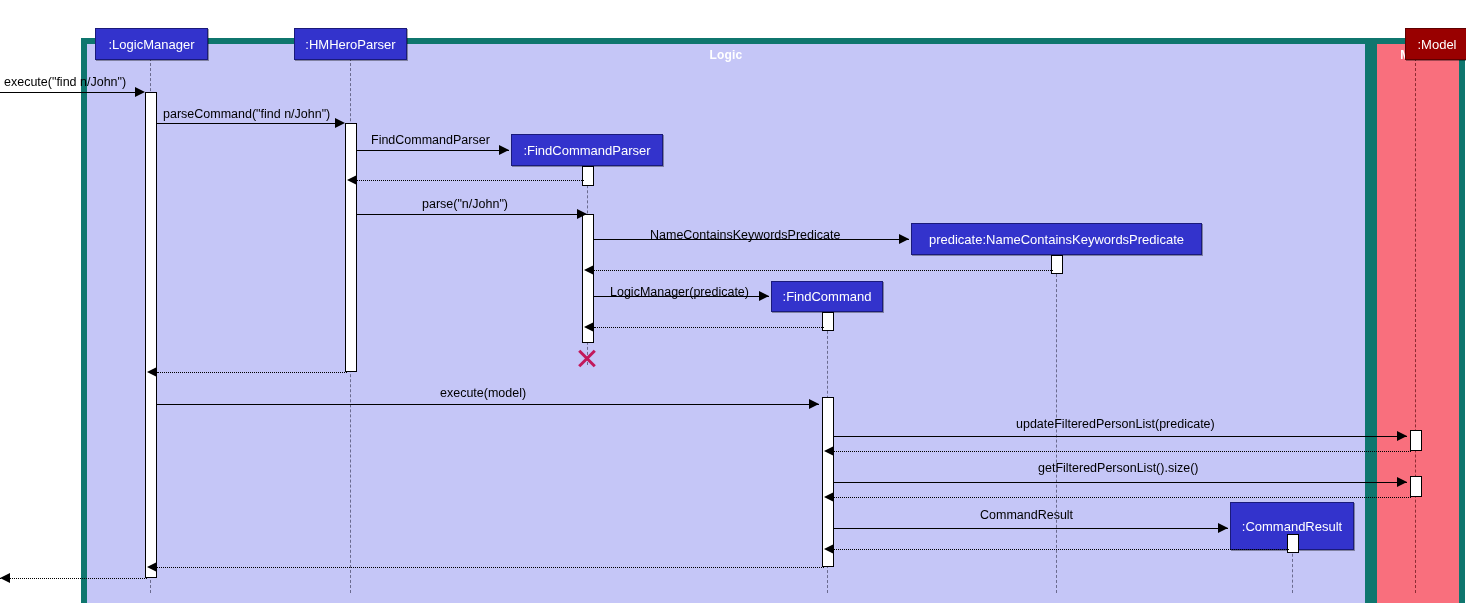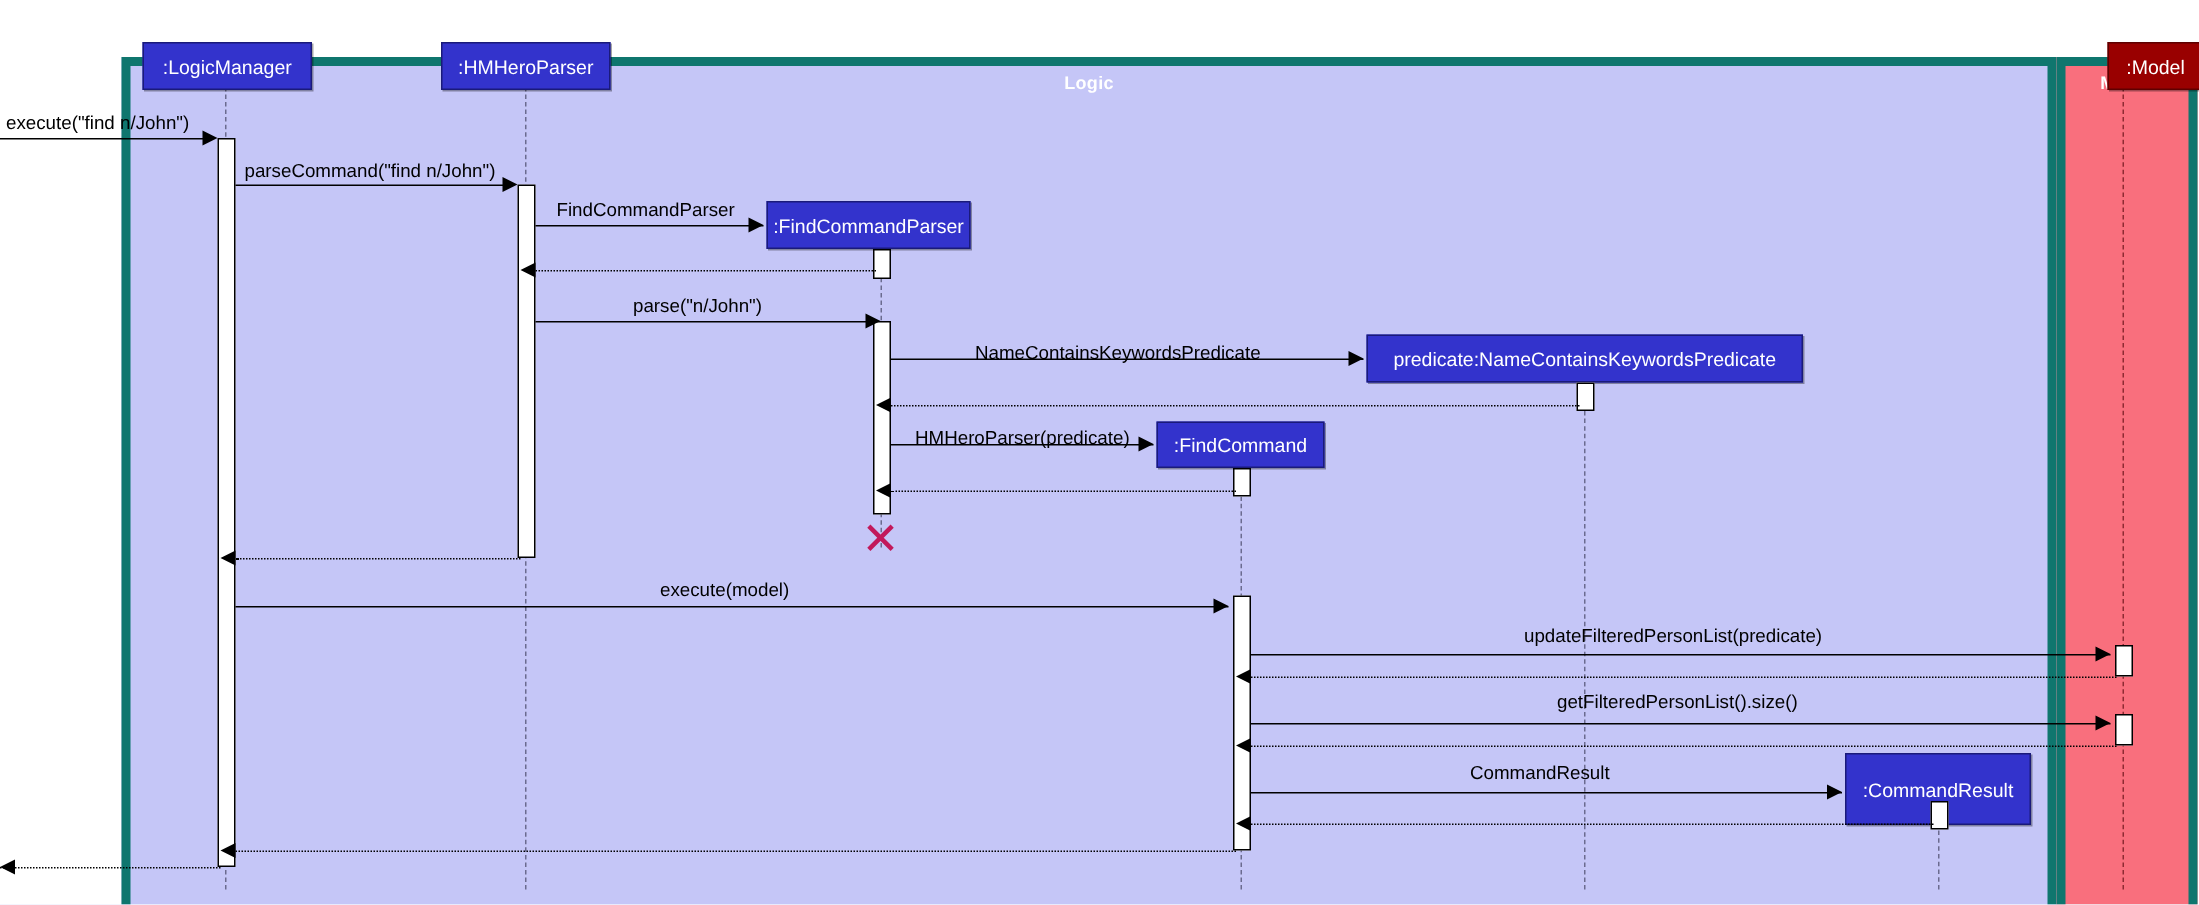--- a/index.html
+++ b/index.html
@@ -145,21 +145,21 @@
   <div class="lifeline red" style="left:1415px;top:58px; height:535px;"></div>
 
   <div class="participant" style="left:95px;  top:28px;  width:113px; height:32px;">
     <span>:LogicManager</span>
   </div>
 
   <div class="participant" style="left:294px; top:28px;  width:113px; height:32px;">
     <span>:HMHeroParser</span>
   </div>
 
-  <div class="participant" style="left:511px; top:134px; width:136px; height:32px;">
+  <div class="participant" style="left:511px; top:134px; width:152px; height:32px;">
     <span>:FindCommandParser</span>
   </div>
 
   <div class="participant" style="left:911px; top:223px; width:291px; height:32px;">
     <span>predicate:NameContainsKeywordsPredicate</span>
   </div>
 
   <div class="participant" style="left:771px; top:281px; width:112px; height:31px;">
     <span>:FindCommand</span>
   </div>
@@ -204,21 +204,21 @@
 
   <div class="msg-line" style="left:594px; top:239px; width:315px;"></div>
   <div class="arrowhead right" style="left:899px; top:234px;"></div>
   <div class="msg-label" style="left:650px; top:229px;">NameContainsKeywordsPredicate</div>
 
   <div class="msg-line dotted" style="left:594px; top:270px; width:459px;"></div>
   <div class="arrowhead left" style="left:584px; top:265px;"></div>
 
   <div class="msg-line" style="left:594px; top:296px; width:175px;"></div>
   <div class="arrowhead right" style="left:759px; top:291px;"></div>
-  <div class="msg-label" style="left:610px; top:286px;">HMHeroParser(predicate)</div>
+  <div class="msg-label" style="left:610px; top:286px;">LogicManager(predicate)</div>
 
   <div class="msg-line dotted" style="left:594px; top:327px; width:230px;"></div>
   <div class="arrowhead left" style="left:584px; top:322px;"></div>
 
   <div class="msg-line dotted" style="left:157px; top:372px; width:190px;"></div>
   <div class="arrowhead left" style="left:147px; top:367px;"></div>
 
   <div class="destroy" style="left:576px; top:347px;">
     <i></i>
       <i></i>

